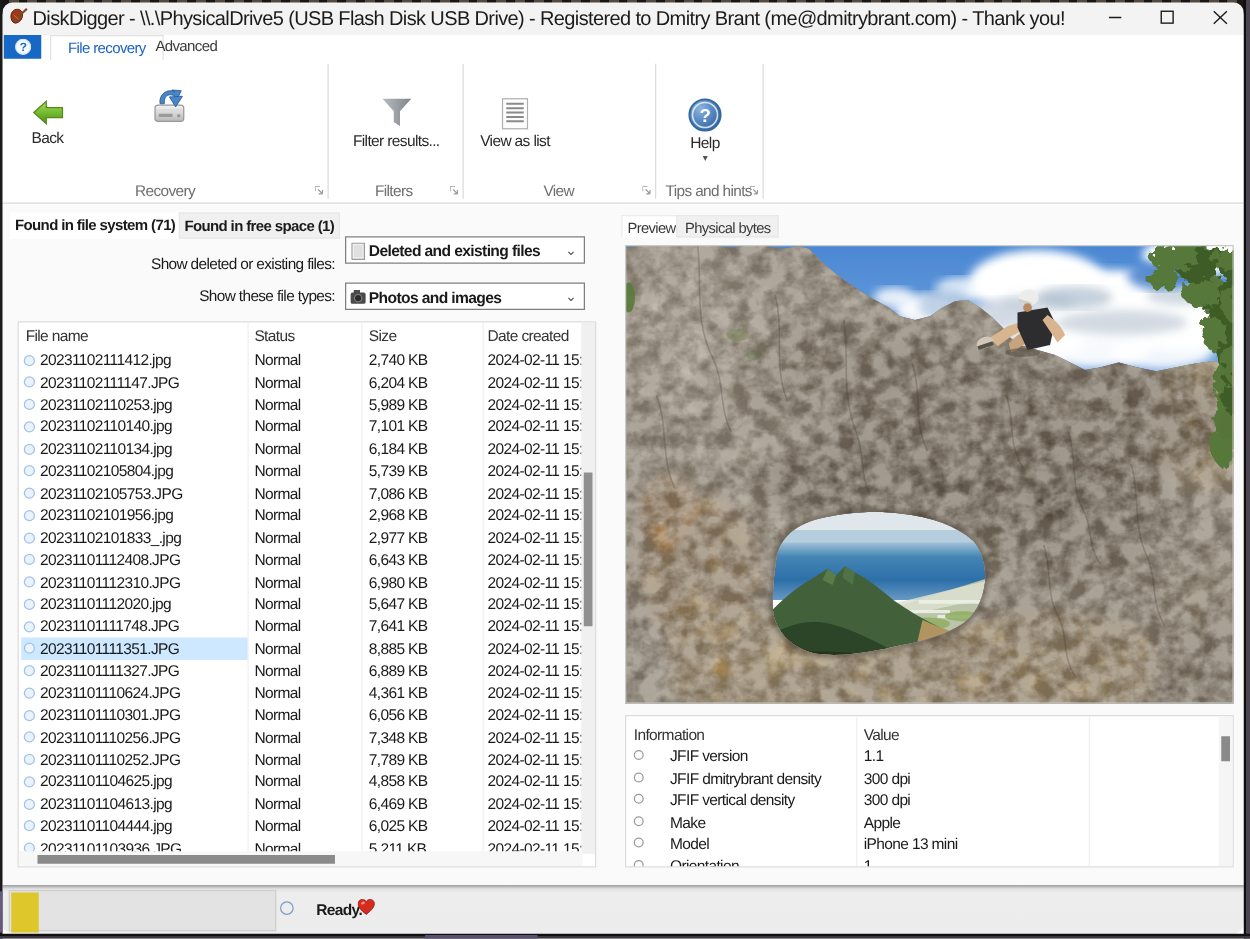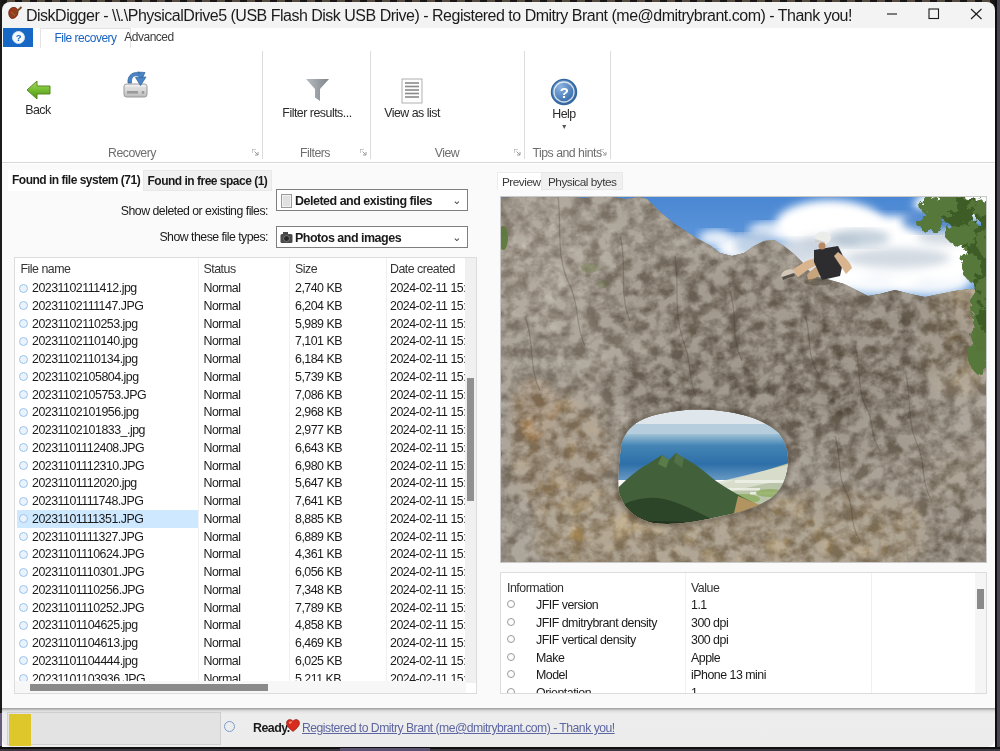--- a/index.html
+++ b/index.html
@@ -627,20 +627,19 @@
 <div id="status" class="abs">
   <div id="progress">
       <div id="progyellow"></div>
     </div>
   <div style="position:absolute;left:222px;top:13px;width:11px;height:11px;border-radius:50%;border:1.6px solid #7c9cc8;background:transparent"></div>
   <div id="ready">Ready.</div>
   <svg style="position:absolute;left:284px;top:11px" width="14" height="13" viewBox="0 0 14 13">
     <path d="M7,12.5 C2.5,9 0.5,6.5 0.5,3.9 C0.5,1.9 2,0.5 3.9,0.5 C5.2,0.5 6.4,1.2 7,2.3 C7.6,1.2 8.8,0.5 10.1,0.5 C12,0.5 13.5,1.9 13.5,3.9 C13.5,6.5 11.5,9 7,12.5 Z" fill="#d62b1e" stroke="#8e1a10" stroke-width="0.6"></path>
     <ellipse cx="4.4" cy="3.4" rx="1.7" ry="1.1" fill="#f08a78" transform="rotate(-22 4.4 3.4)"></ellipse>
   </svg>
-  <div id="reglink">Registered to Dmitry Brant (me@dmitrybrant.com) - Thank you!</div>
 </div>
 <div id="topstrip" class="abs"></div>
 <div id="leftstrip" class="abs"></div>
 <div id="rightstrip" class="abs"></div>
 <div id="botstrip" class="abs"></div>
 <div class="abs" style="left:340px;top:747.5px;width:90px;height:3.5px;background:#5a5070"></div>
 <div class="abs" style="left:0;top:713px;width:2px;height:33px;background:#675a7d"></div>
 
 </body></html>

